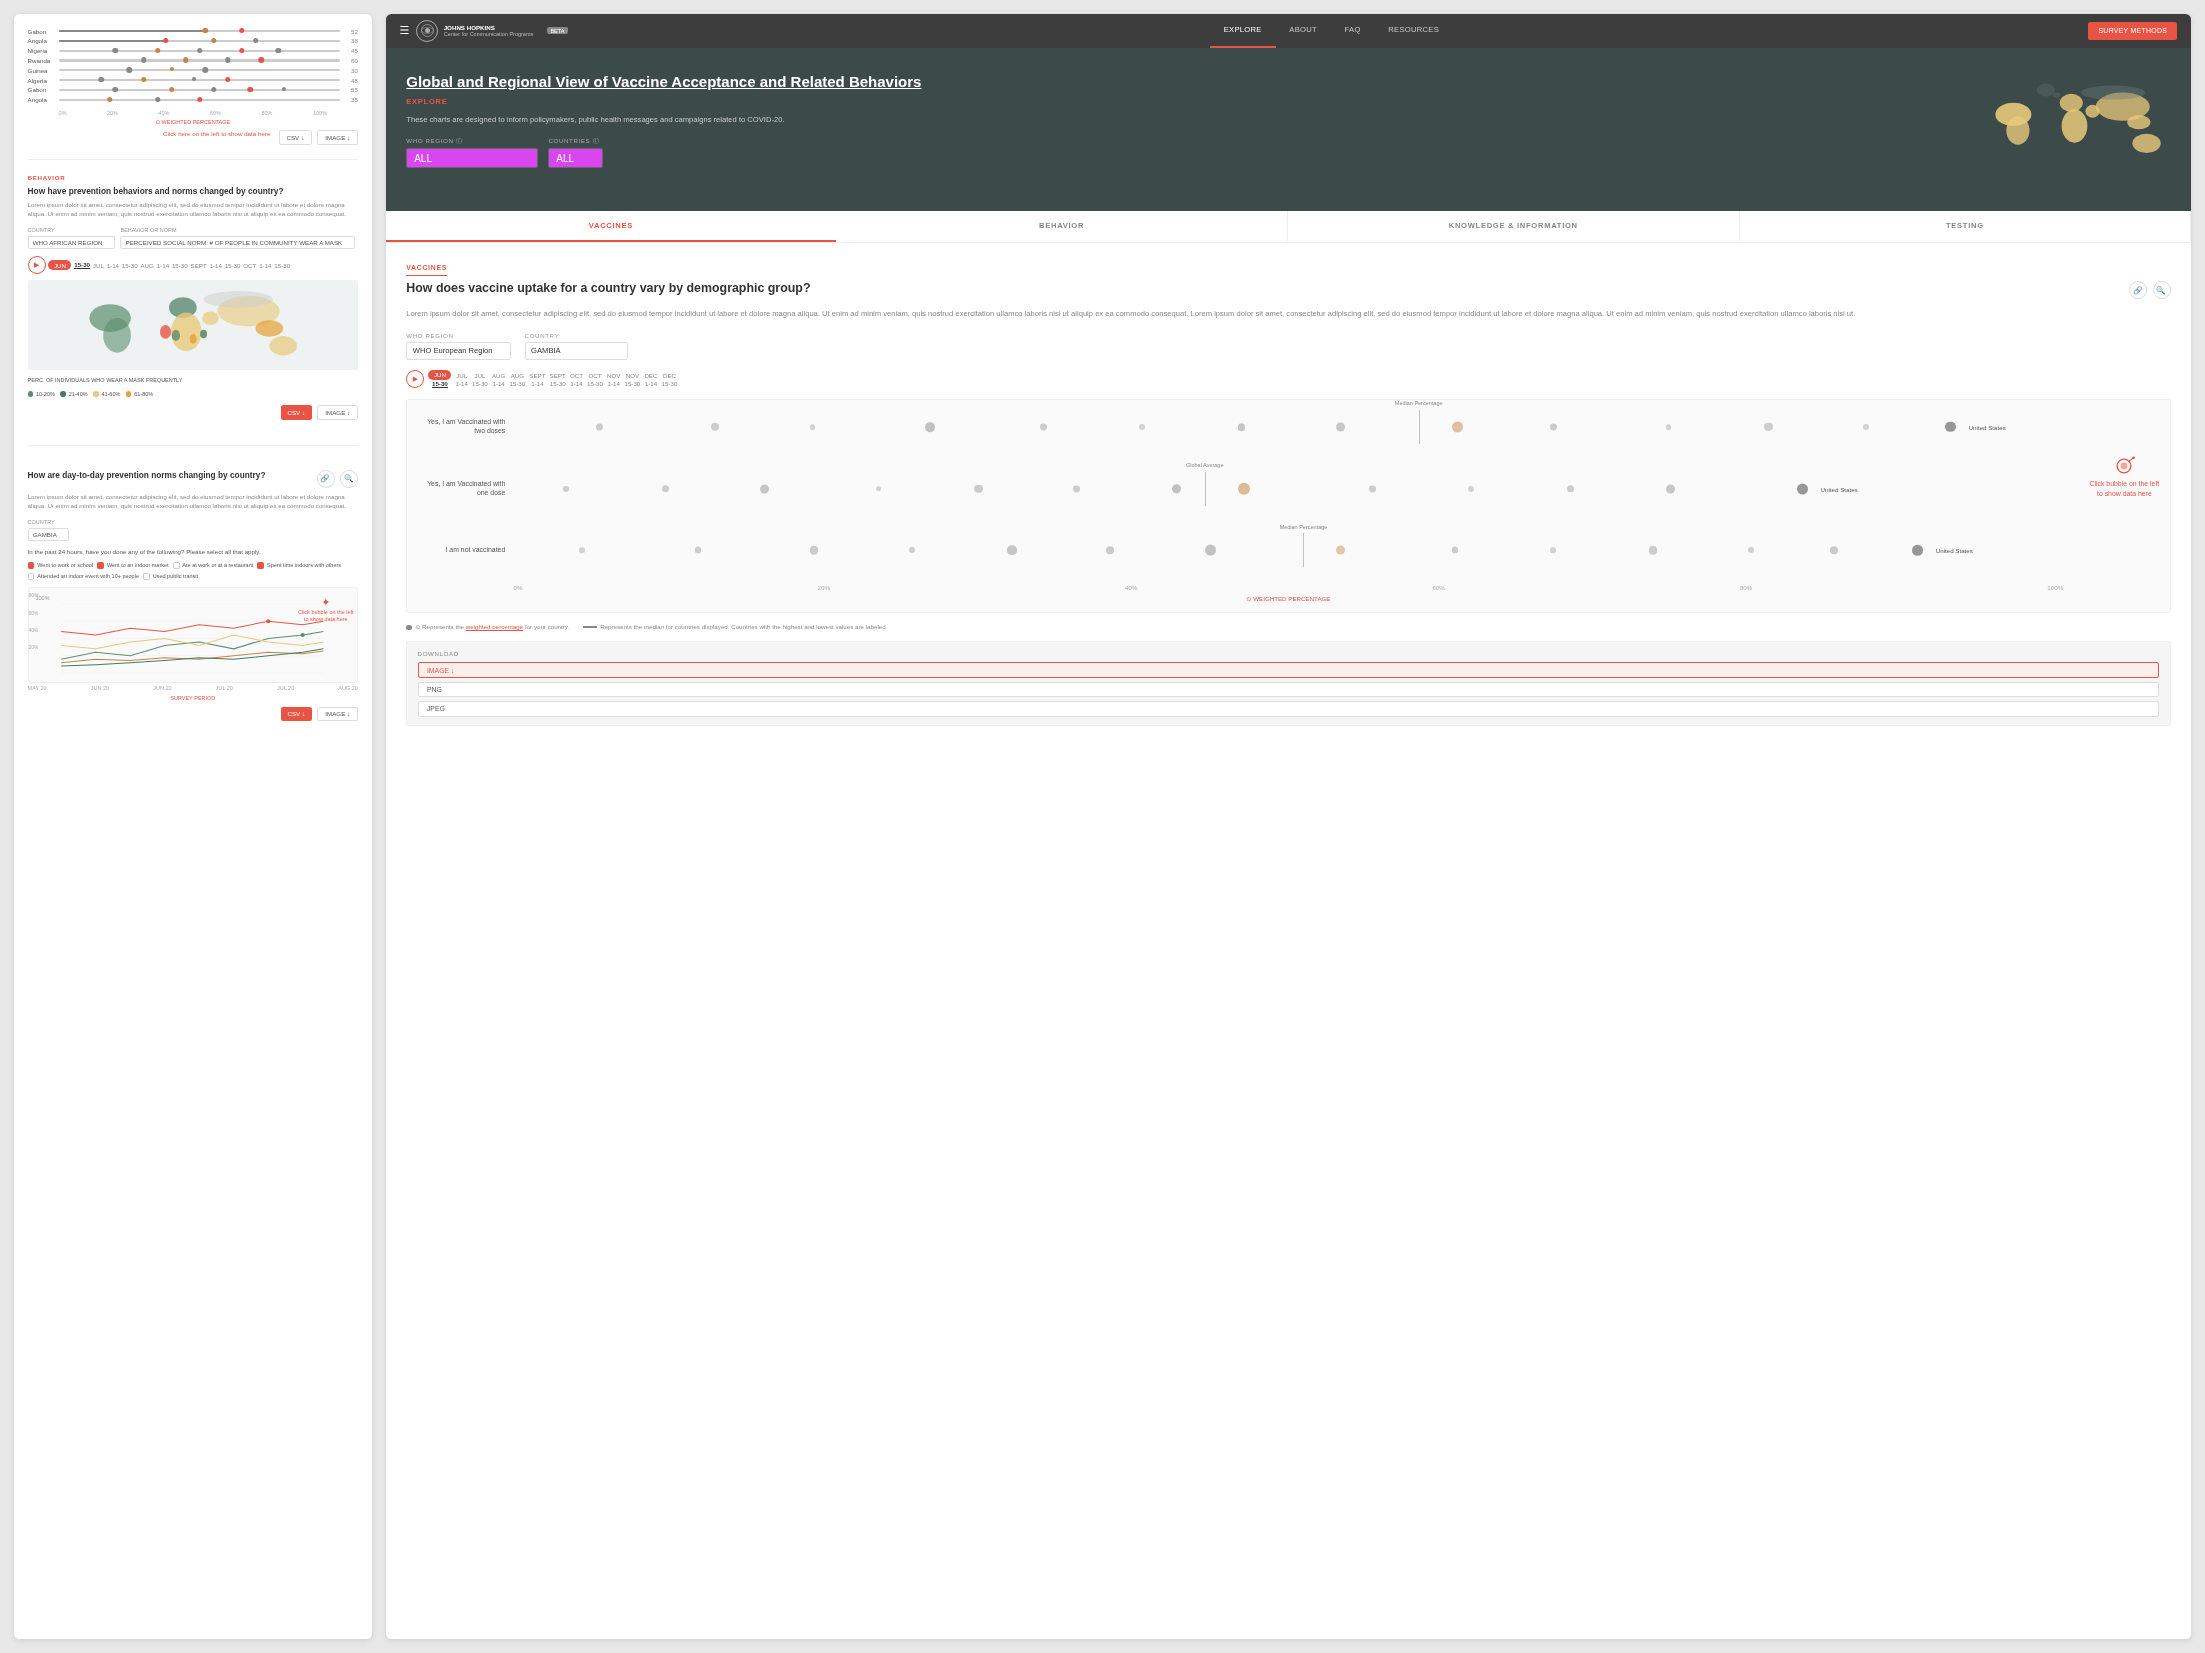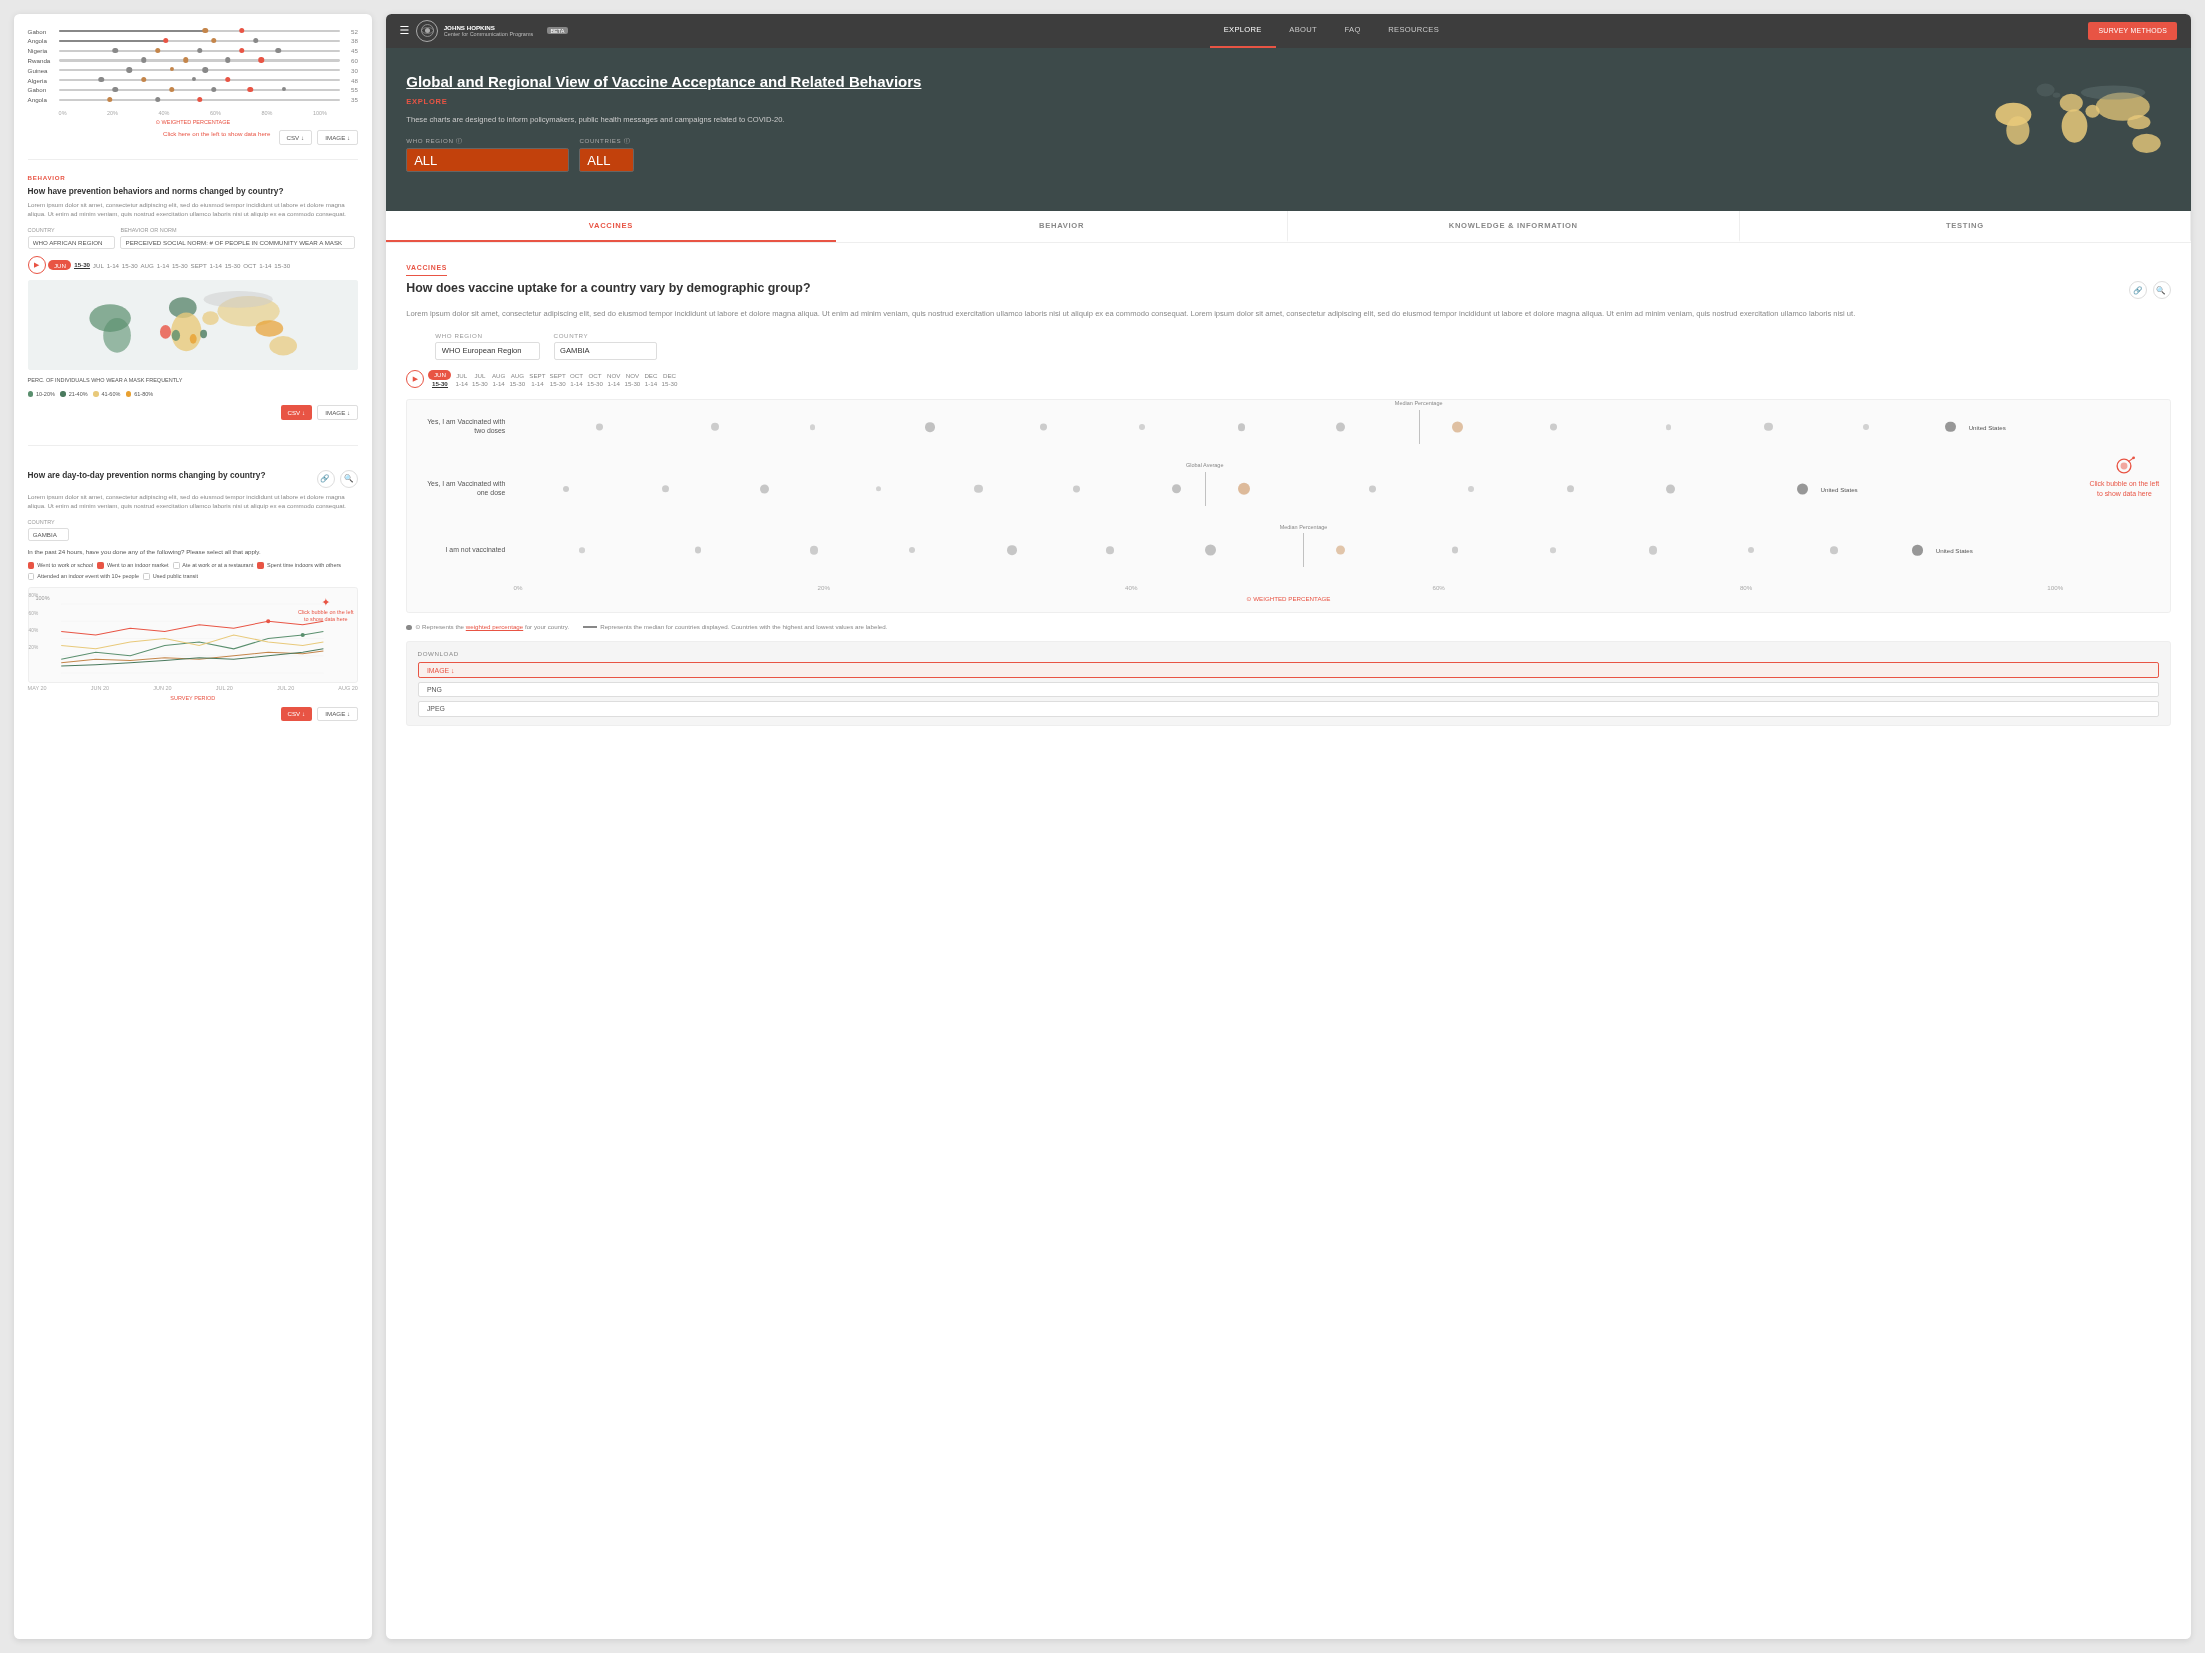--- a/index.html
+++ b/index.html
@@ -148,25 +148,25 @@
     }
     .filter-group label {
       color: #aaa;
       font-size: 6.2px;
       text-transform: uppercase;
       letter-spacing: 0.6px;
       display: block;
       margin-bottom: 2.8px;
     }
     .filter-select {
-      background: #c2410c;
+      background: #d946ef;
       border: 0.7px solid #666;
       color: #fff;
       padding: 3.4px 17px 3.4px 6.9px;
-      font-size: 13px;
+      font-size: 10px;
       border-radius: 2.1px;
       appearance: none;
       cursor: pointer;
       min-width: 55px;
     }
     .hero-map {
       width: 193px;
       flex-shrink: 0;
     }
 
@@ -248,21 +248,20 @@
       line-height: 1.6;
       margin-bottom: 12.4px;
     }
 
     
     .filter-row {
       display: flex;
       gap: 13.8px;
       margin-bottom: 10.3px;
       align-items: flex-start;
-      margin-left: 29px;
     }
     .filter-item label {
       font-size: 6.2px;
       text-transform: uppercase;
       color: #999;
       letter-spacing: 0.6px;
       display: block;
       margin-bottom: 2.8px;
     }
     .filter-item select {

